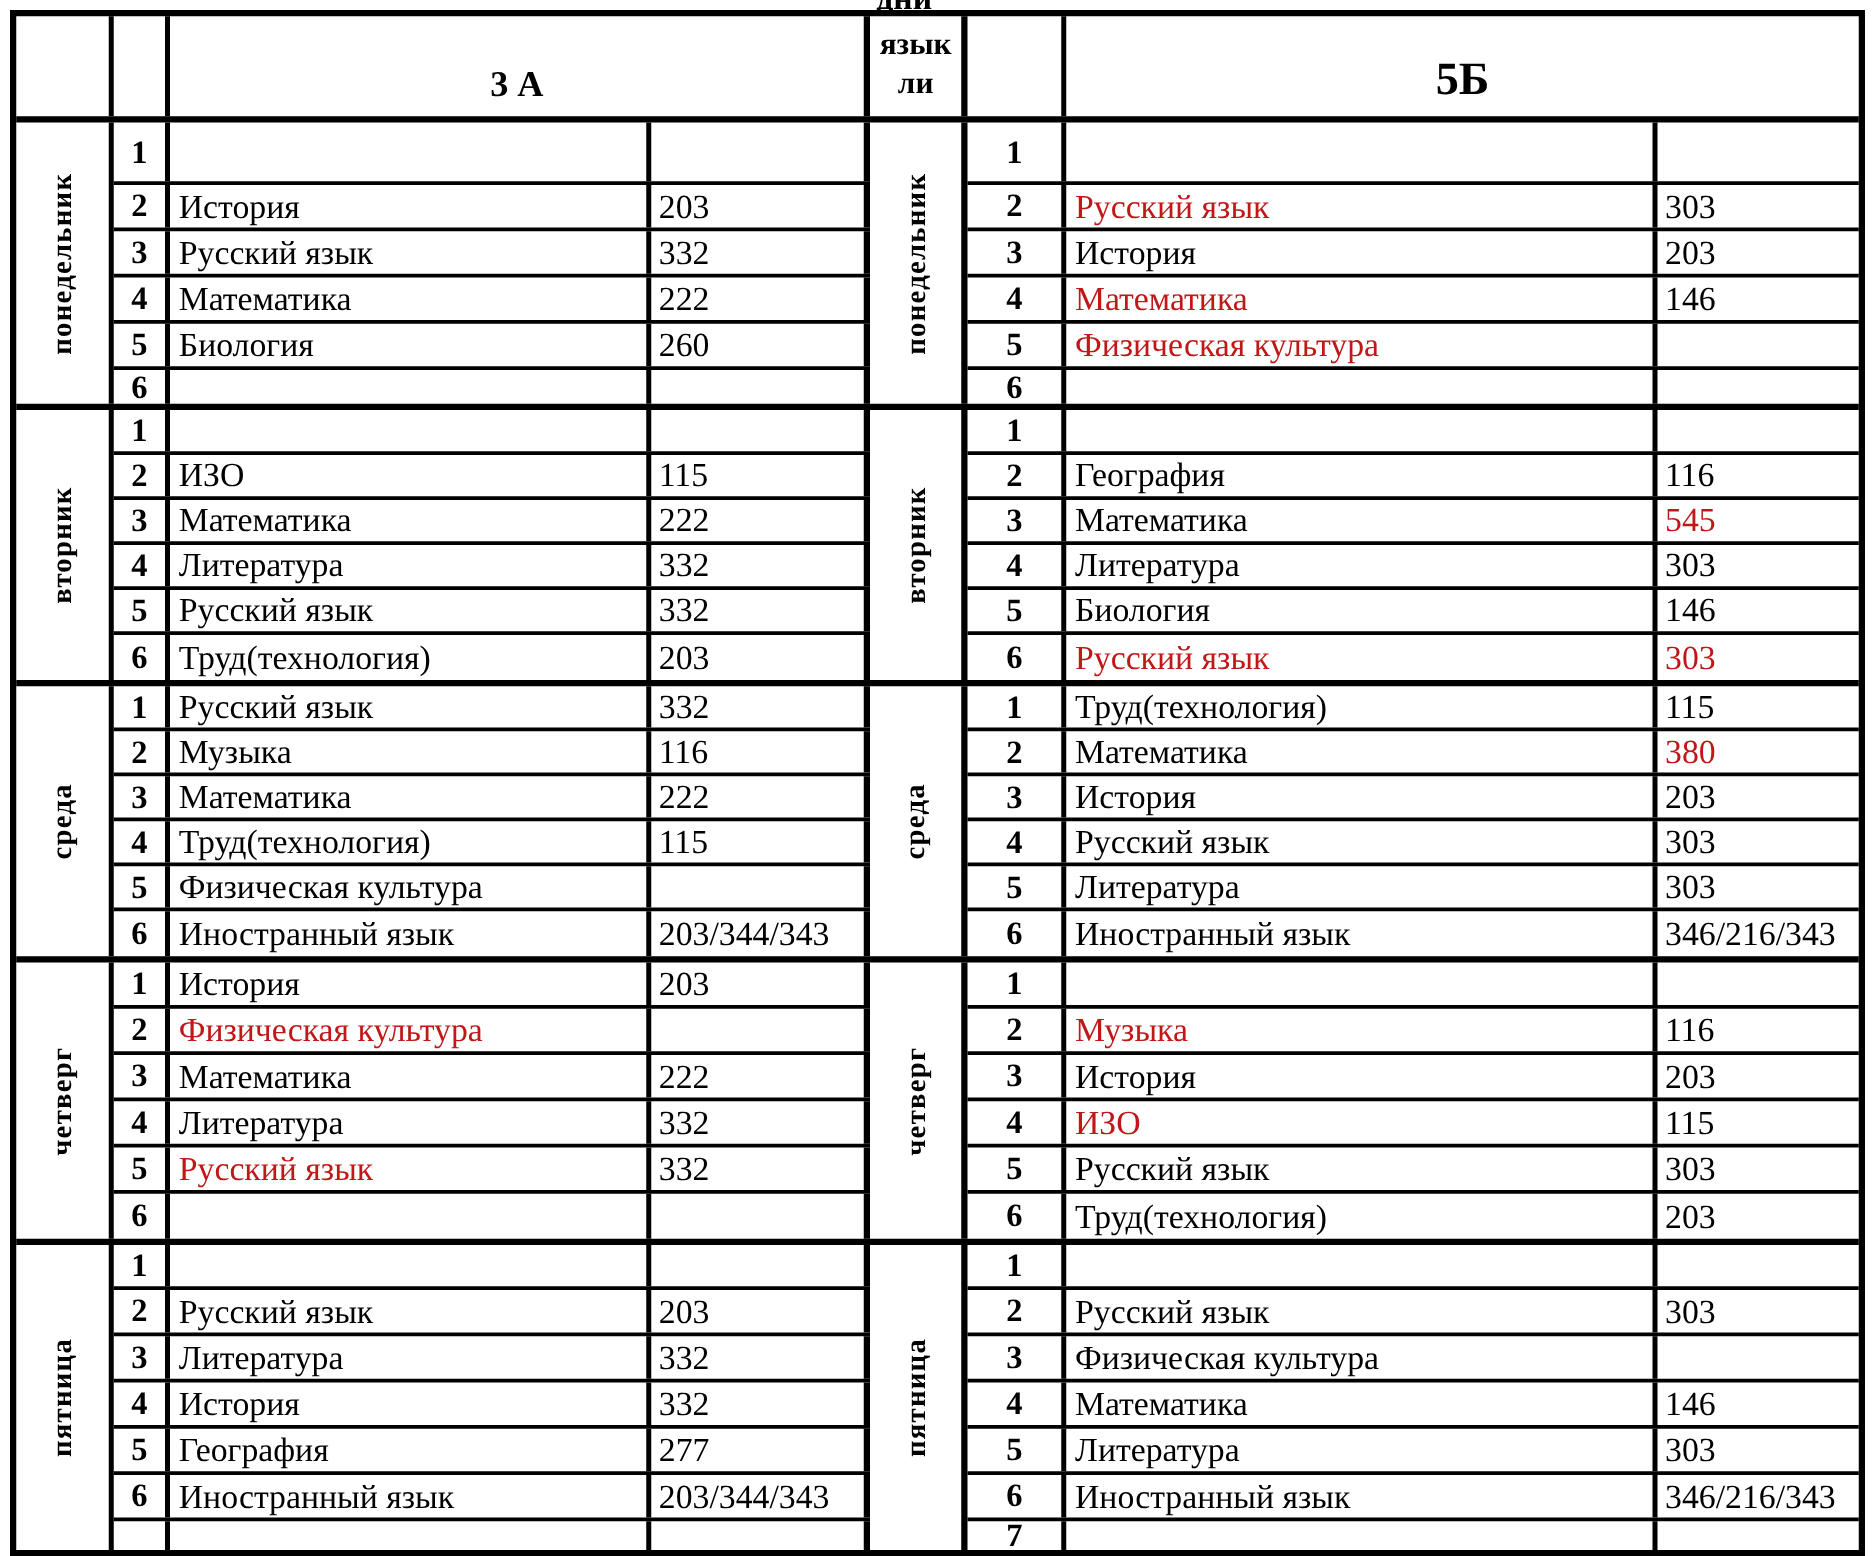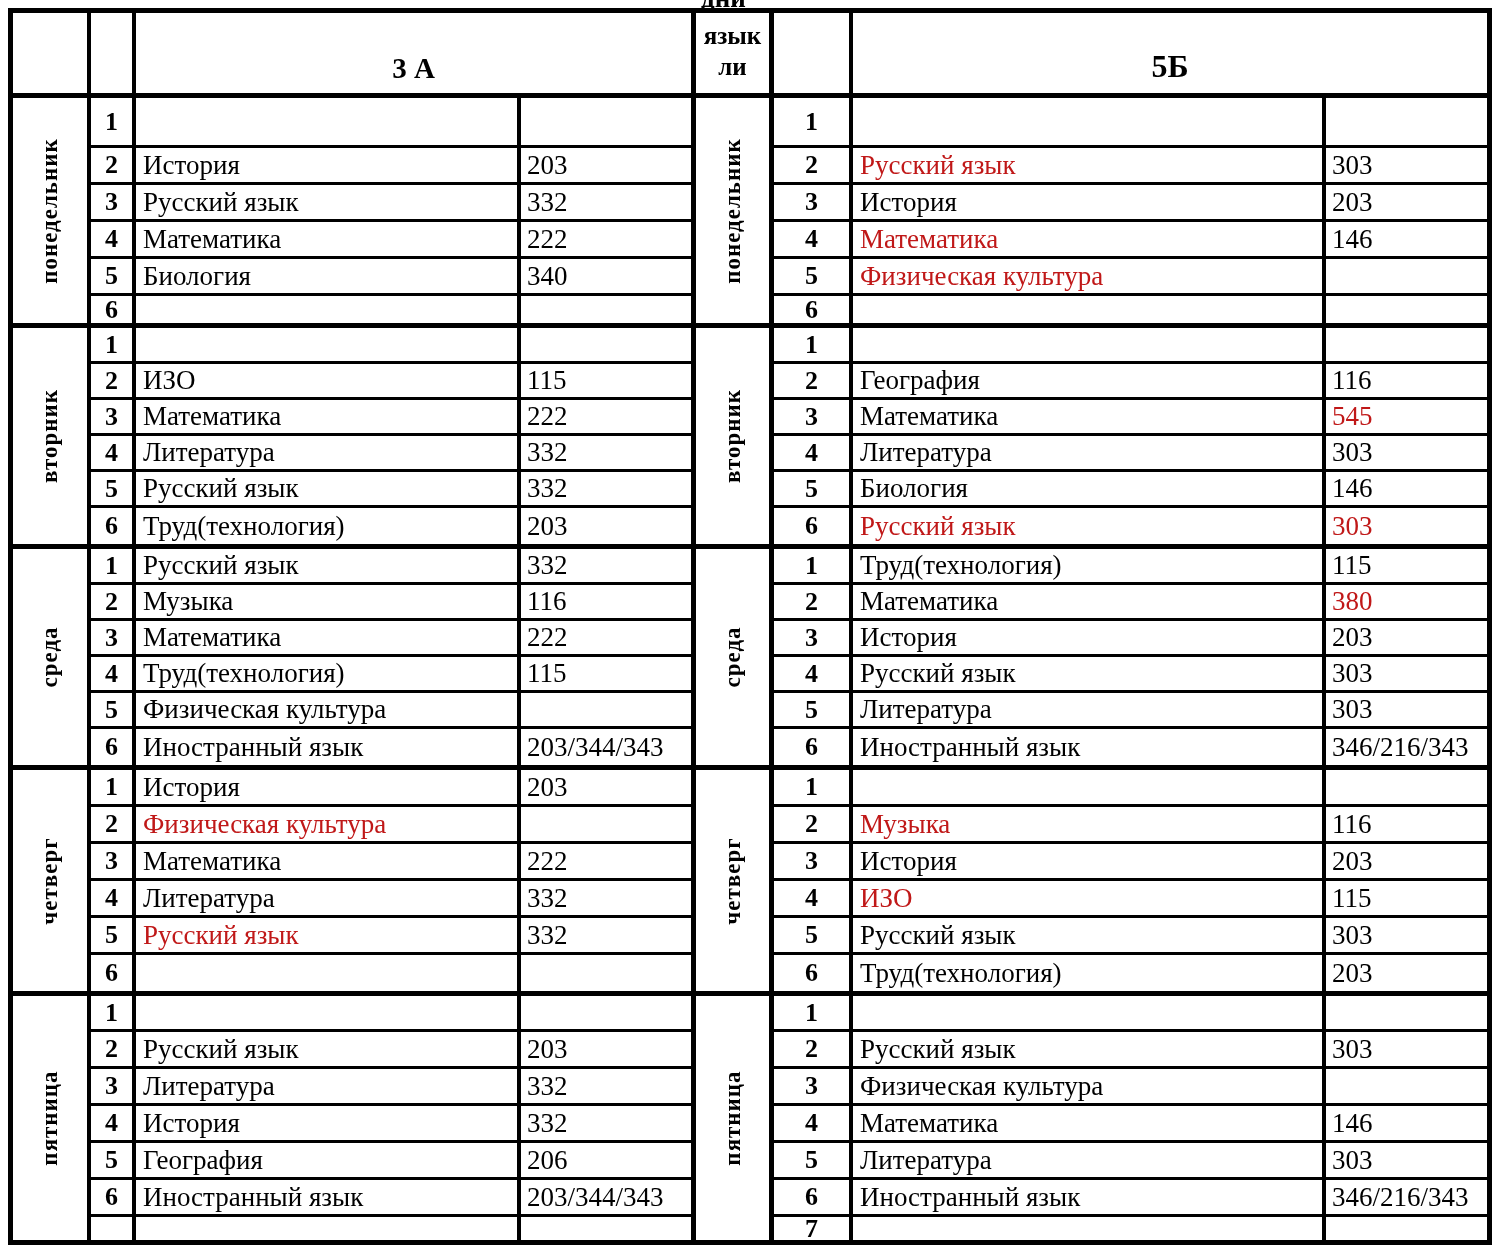--- a/index.html
+++ b/index.html
@@ -19,21 +19,21 @@
   .cell{box-sizing:border-box;border-right:4px solid var(--ink);overflow:hidden;}
   
   .header-band{height:80px;}
   .hcell{display:flex;align-items:flex-end;justify-content:center;box-sizing:border-box;}
   .h-sp1{width:78px;border-right:4px solid var(--ink);}
   .h-sp2{width:45px;border-right:4px solid var(--ink);}
   .h-class-a{width:560px;border-right:5px solid var(--ink);font-weight:bold;font-size:29px;padding-bottom:8px;}
   .h-week{width:78px;border-right:5px solid var(--ink);flex-direction:column;align-items:center;justify-content:center;
           font-weight:bold;font-size:25px;line-height:1.25;padding-bottom:4px;}
   .h-sp3{width:79px;border-right:4px solid var(--ink);}
-  .h-class-b{width:634px;border-right:none;font-weight:bold;font-size:32px;padding-bottom:8px;}
+  .h-class-b{width:634px;border-right:none;font-weight:bold;font-size:37px;padding-bottom:8px;}
   
   .day-cell{width:78px;display:flex;align-items:center;justify-content:center;}
   .day-mid{border-right:5px solid var(--ink);}
   .vtext{transform:rotate(-90deg);white-space:nowrap;font-weight:bold;font-size:23px;letter-spacing:1px;}
   .rows{display:flex;flex-direction:column;}
   .rows-a{width:605px;}
   .rows-b{width:713px;}
   .srow{display:flex;box-sizing:border-box;border-bottom:3px solid var(--ink);}
   .srow.last-row{border-bottom:none;}
   .num{width:45px;font-weight:bold;font-size:26px;display:flex;align-items:center;justify-content:center;}
@@ -83,21 +83,21 @@
             <div class="cell room">332</div>
           </div>
           <div class="srow" style="height: 37px;">
             <div class="cell num">4</div>
             <div class="cell subj">Математика</div>
             <div class="cell room">222</div>
           </div>
           <div class="srow" style="height: 37px;">
             <div class="cell num">5</div>
             <div class="cell subj">Биология</div>
-            <div class="cell room">340</div>
+            <div class="cell room">260</div>
           </div>
           <div class="srow last-row" style="height: 27px;">
             <div class="cell num">6</div>
             <div class="cell subj"></div>
             <div class="cell room"></div>
           </div>
         </div>
         <div class="cell day-cell day-mid">
           <div class="vtext">понедельник</div>
         </div>
@@ -371,21 +371,21 @@
             <div class="cell room">332</div>
           </div>
           <div class="srow" style="height: 37px;">
             <div class="cell num">4</div>
             <div class="cell subj">История</div>
             <div class="cell room">332</div>
           </div>
           <div class="srow" style="height: 37px;">
             <div class="cell num">5</div>
             <div class="cell subj">География</div>
-            <div class="cell room">206</div>
+            <div class="cell room">277</div>
           </div>
           <div class="srow" style="height: 37px;">
             <div class="cell num">6</div>
             <div class="cell subj">Иностранный язык</div>
             <div class="cell room">203/344/343</div>
           </div>
           <div class="srow last-row" style="height: 23px;">
             <div class="cell num"></div>
             <div class="cell subj"></div>
             <div class="cell room"></div>

